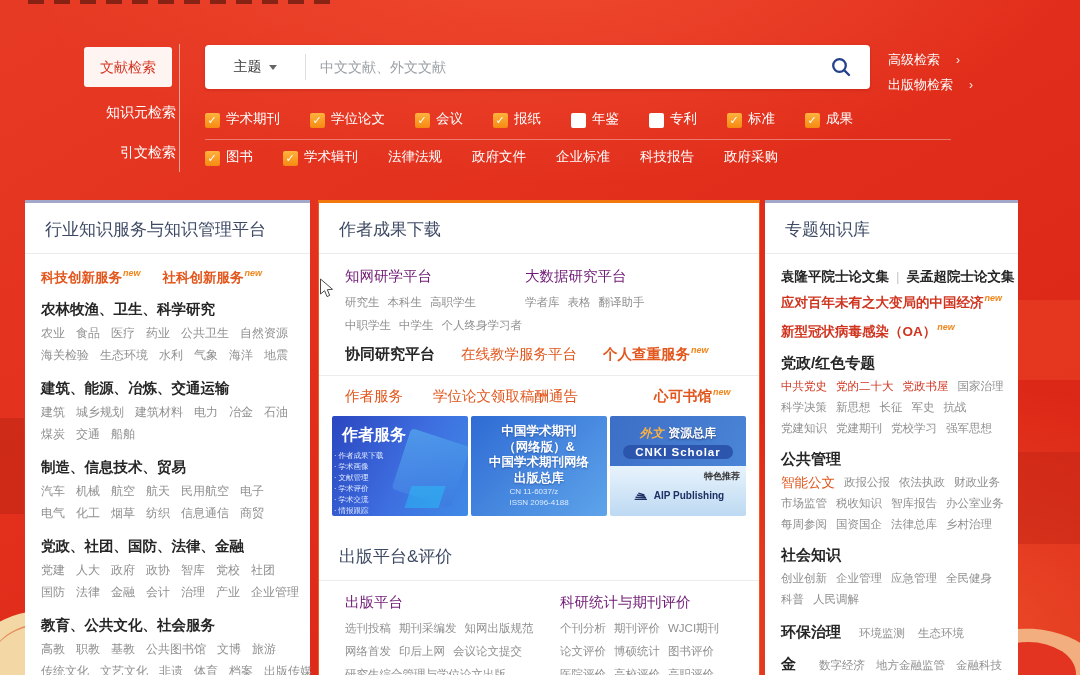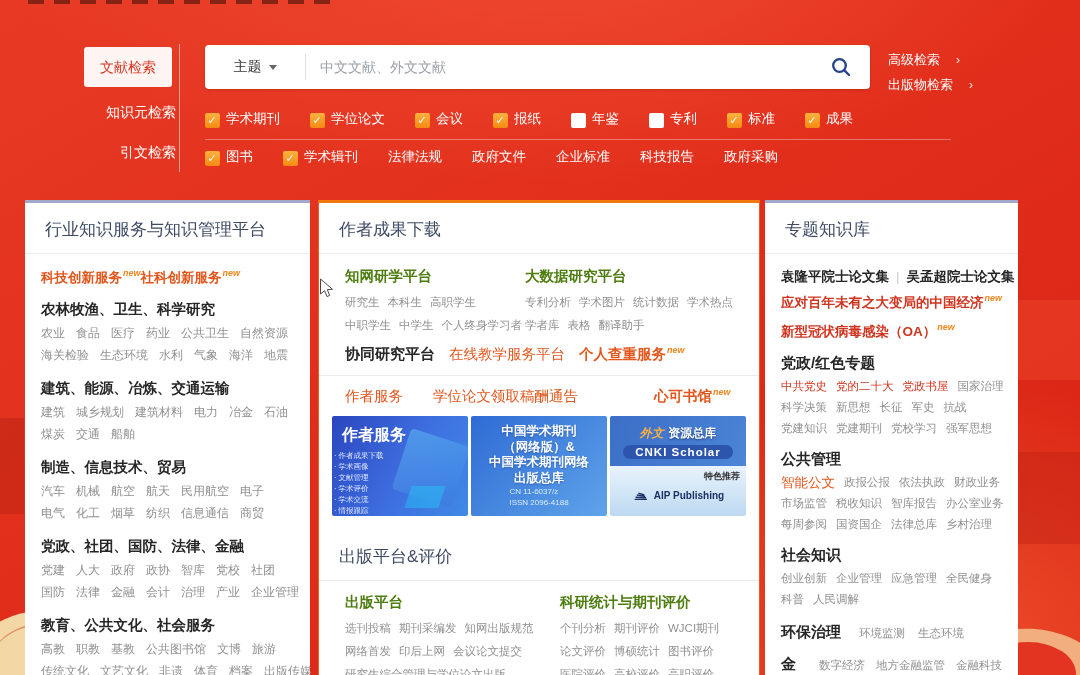--- a/index.html
+++ b/index.html
@@ -59,33 +59,33 @@
   
   .panel{position:absolute;top:200px;background:#fff;z-index:2}
   .panel-left{left:25px;width:285px;height:600px;border-top:3px solid #a3a8cb}
   .panel-mid{left:318px;width:440px;height:640px;border:1px solid #ee5a22;border-top:3px solid #f1770e}
   .panel-right{left:765px;width:253px;height:600px;border-top:3px solid #a3a8cb}
   .panel-title{font-size:17px;color:#3e4a64;padding:15px 20px 12px;border-bottom:1px solid #ececec}
   .new-sup{color:#f0861c;font-size:9px;font-style:italic;margin-left:1px;display:none;font-weight:bold}
   .has-new .new-sup{display:inline}
   
   .lp-body{padding:0 16px}
-  .feat-row{display:flex;margin-top:14px}
+  .feat-row{display:flex;gap:22px;margin-top:14px}
   .lk{color:#909090}
   .lk.feat{color:#e2571d;font-weight:bold;font-size:13.5px}
   .sec-h{font-size:14.5px;font-weight:bold;color:#262626;margin:13px 0 3px}
   .lrow{display:flex;gap:11px;font-size:12px;color:#909090;line-height:22px;white-space:nowrap}
   .lrow .lk{font-size:12px}
   
   .mp-body{padding:0 26px}
   .mid-cols{display:flex;margin-top:13px}
   .mcol1{width:180px}.mcol2{flex:1}
-  .mcol-h{font-weight:bold;font-size:14.5px;color:#4d7c0f;margin-bottom:5px}
+  .mcol-h{font-weight:normal;font-size:14.5px;color:#701a75;margin-bottom:5px}
   .mrow{display:flex;gap:8px;font-size:11.5px;color:#909090;line-height:23px;white-space:nowrap}
-  .prow{display:flex;align-items:baseline;gap:14px;margin-top:8px}
+  .prow{display:flex;align-items:baseline;gap:26px;margin-top:8px}
   .srow{display:flex;align-items:baseline;gap:30px;margin:11px 0 10px}
   .lk.dark-bold{color:#262626;font-weight:bold;font-size:15px}
   .lk.orange{color:#e2571d;font-size:13.5px}
   .lk.bold{font-weight:bold}
   .lk.big{font-size:14.5px}
   .lk.gap-left{margin-left:46px}
   .mid-div{border-top:1px solid #ececec;margin-top:11px}
   .banners{display:flex;gap:3px;padding:0 13px;height:100px;margin-top:2px}
   .bn{flex:1;position:relative;overflow:hidden;border-radius:2px;cursor:pointer}
   .bn1{background:linear-gradient(118deg,#2b46c0 0%,#3e6fe0 55%,#3f8ae6 100%)}
@@ -356,26 +356,20 @@
           </div>
         <div class="mrow">
             <a class="lk">中职学生</a>
             <a class="lk">中学生</a>
             <a class="lk">个人终身学习者</a>
           </div>
       </div>
       <div class="mcol2">
         <div class="mcol-h">大数据研究平台</div>
         <div class="mrow">
-            <a class="lk">专利分析</a>
-            <a class="lk">学术图片</a>
-            <a class="lk">统计数据</a>
-            <a class="lk">学术热点</a>
-          </div>
-        <div class="mrow">
             <a class="lk">学者库</a>
             <a class="lk">表格</a>
             <a class="lk">翻译助手</a>
           </div>
       </div>
     </div>
 
     <div class="prow">
 
     <a class="lk dark-bold"><span>协同研究平台</span></a>

